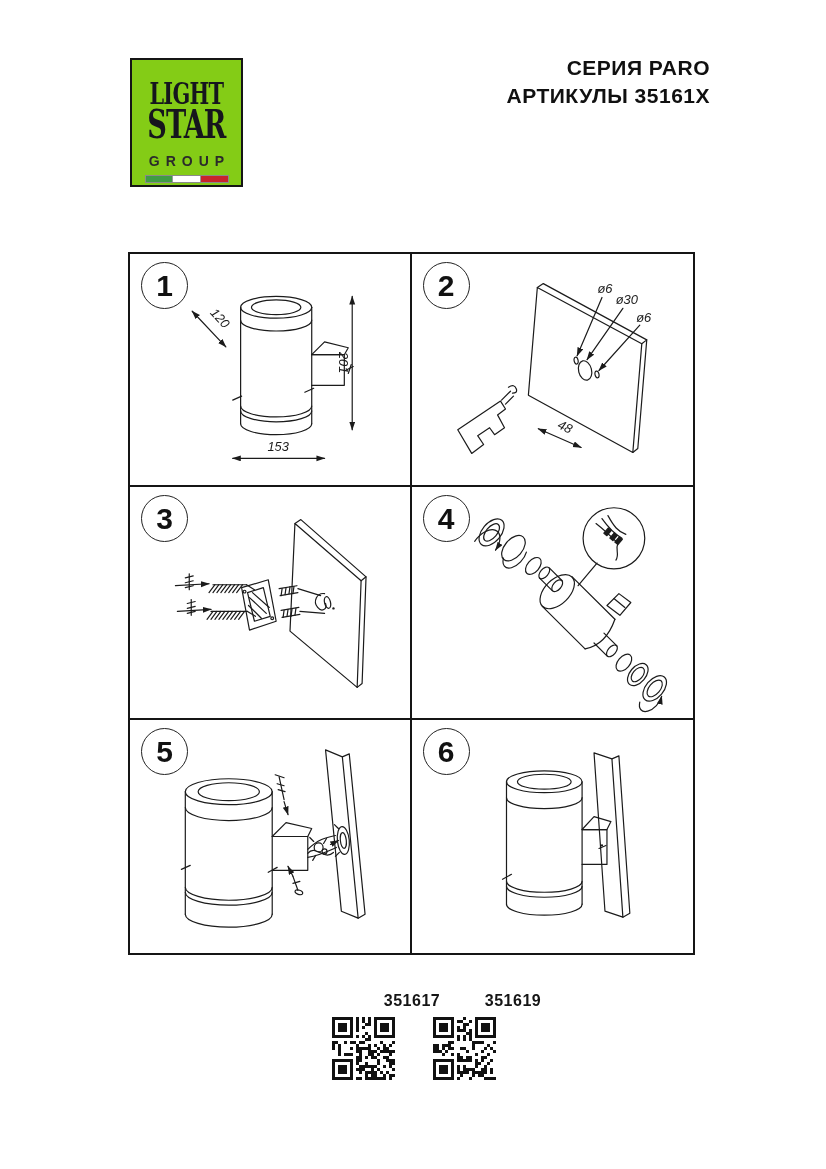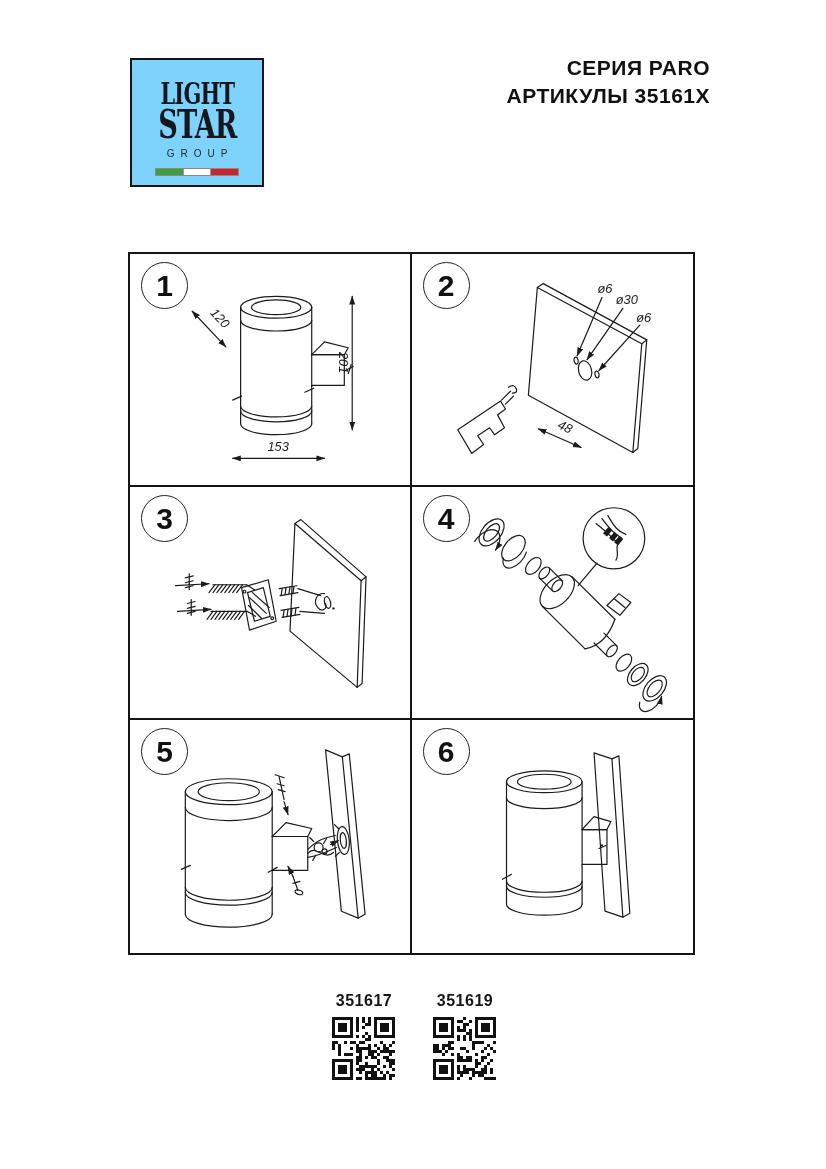--- a/index.html
+++ b/index.html
@@ -1,28 +1,28 @@
 <!DOCTYPE html>
 <html><head>
 <meta charset="utf-8">
 <style>
   html,body{margin:0;padding:0;background:#e8e8e8;}
   .page{position:relative;width:826px;height:1169px;background:#ffffff;margin:0 auto;
         font-family:"Liberation Sans",sans-serif;color:#111;overflow:hidden;}
 
   
-  .logo-box{position:absolute;left:130px;top:58px;width:134px;height:129px;
+  .logo-box{position:absolute;left:130px;top:58px;width:113px;height:129px;
             border:2px solid #151515;box-sizing:border-box;display:flex;flex-direction:column;
-            align-items:center;padding-top:21px;background:#7dd3fc;}
+            align-items:center;padding-top:21px;background:#84cc16;}
   .logo-light{font-family:"DejaVu Serif",serif;font-weight:700;font-size:29px;line-height:26px;
               letter-spacing:-1px;transform:scaleX(.72);color:#16161d;}
   .logo-star{font-family:"DejaVu Serif",serif;font-weight:700;font-size:40px;line-height:33px;
              letter-spacing:-1.5px;transform:scaleX(.68);color:#16161d;}
-  .logo-group{font-size:10px;line-height:14px;letter-spacing:6px;padding-left:6px;margin-top:7px;
-              color:#2b2b2b;font-weight:400;}
+  .logo-group{font-size:14px;line-height:14px;letter-spacing:6px;padding-left:6px;margin-top:14px;
+              color:#2b2b2b;font-weight:700;}
   .logo-flag{display:flex;width:84px;height:8px;margin-top:7px;border:1px solid #8a8a8a;box-sizing:border-box;}
   .logo-flag .seg{flex:1;}
   .logo-flag .seg.mid{border-left:1px solid #9a9a9a;border-right:1px solid #9a9a9a;background:#fff;}
 
   
   .hdr-block{position:absolute;right:116px;text-align:right;font-weight:700;color:#101010;}
   .hdr-series{top:54px;font-size:21px;line-height:28px;letter-spacing:.5px;}
   .hdr-title{top:137px;font-size:21px;line-height:28px;letter-spacing:1.2px;}
 
   
@@ -34,21 +34,21 @@
   .badge{position:absolute;left:11px;top:8px;width:47px;height:47px;border:1.7px solid #222;
          border-radius:50%;display:flex;align-items:center;justify-content:center;
          font-size:30px;font-weight:700;color:#111;background:#fff;z-index:2;box-sizing:border-box;}
   .illus{position:absolute;left:0;top:0;width:100%;height:100%;}
   .illus *{vector-effect:non-scaling-stroke;}
   .dim{font-family:"Liberation Sans",sans-serif;font-size:13px;font-style:italic;
        fill:#1b1b1b;stroke:none;}
 
   
   .qr-label{position:absolute;width:64px;text-align:center;top:992px;font-size:16px;
-            font-weight:700;letter-spacing:.5px;color:#151515;}
+            font-weight:700;letter-spacing:.5px;color:#151515;margin-left:48px;}
   .qr-box{position:absolute;top:1017px;width:63px;height:63px;background:#fff;}
   .lbl-1{left:332px;} .lbl-2{left:433px;}
   .qr-1{left:332px;}  .qr-2{left:433px;}
 </style>
 </head>
 <body>
 
 <div class="page">
 
   <svg width="0" height="0" style="position:absolute">

